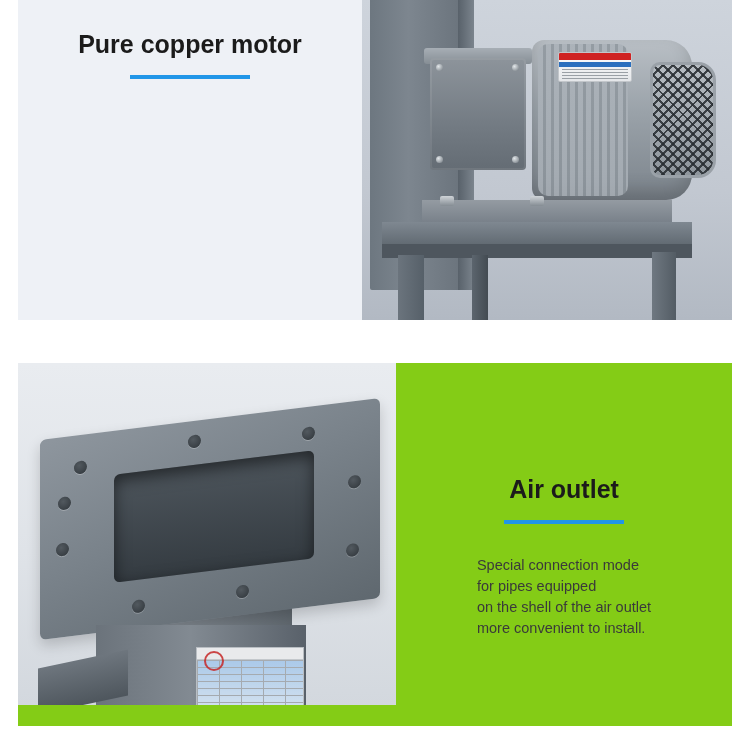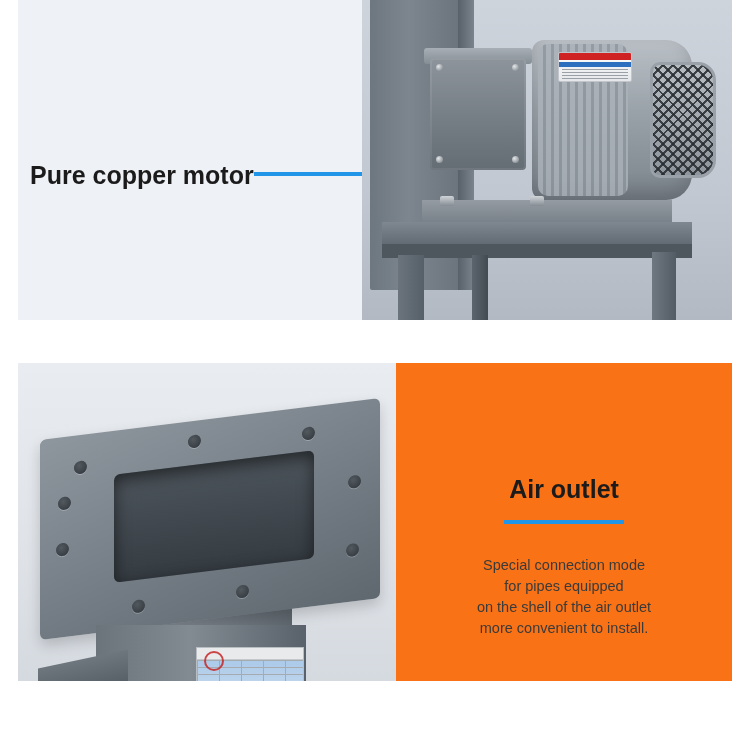--- a/index.html
+++ b/index.html
@@ -26,26 +26,26 @@
     position: absolute;
     left: 18px;
     top: 0px;
     width: 714px;
     height: 320px;
     background: #eef1f6;
     overflow: hidden;
   }
   .panel-1 .text-col {
     position: absolute;
-    left: 12px;
+    left: 0px;
     top: 0px;
     width: 344px;
     height: 320px;
     display: flex;
-    flex-direction: row;
+    flex-direction: column;
     align-items: center;
     justify-content: flex-start;
     padding-top: 30px;
     box-sizing: border-box;
   }
   .panel-1 .title {
     font-size: 25px;
     font-weight: bold;
     color: #1b1b1b;
     letter-spacing: 0px;
@@ -76,22 +76,22 @@
     overflow: hidden;
     background: #d8dde4;
   }
 
   
   .panel-2 {
     position: absolute;
     left: 18px;
     top: 363px;
     width: 714px;
-    height: 318px;
-    background: #f97316;
+    height: 363px;
+    background: #84cc16;
     overflow: hidden;
   }
   .panel-2 .img-col {
     position: absolute;
     left: 0px;
     top: 0px;
     width: 378px;
     height: 342px;
     overflow: hidden;
     background: #e7eaef;
@@ -119,21 +119,20 @@
   .panel-2 .rule {
     width: 120px;
     height: 4px;
     background: #2196e8;
     margin: 16px 0 16px 0;
   }
   .panel-2 .desc {
     font-size: 14.5px;
     line-height: 21px;
     color: #3a3a3a;
-    text-align: center;
     white-space: pre-line;
   }
 
   
   .scene1 {
     position: absolute;
     inset: 0;
     background: linear-gradient(180deg,#cfd5dd 0%, #c6ccd5 55%, #b9c0c9 100%);
   }
   .s1-wall {

